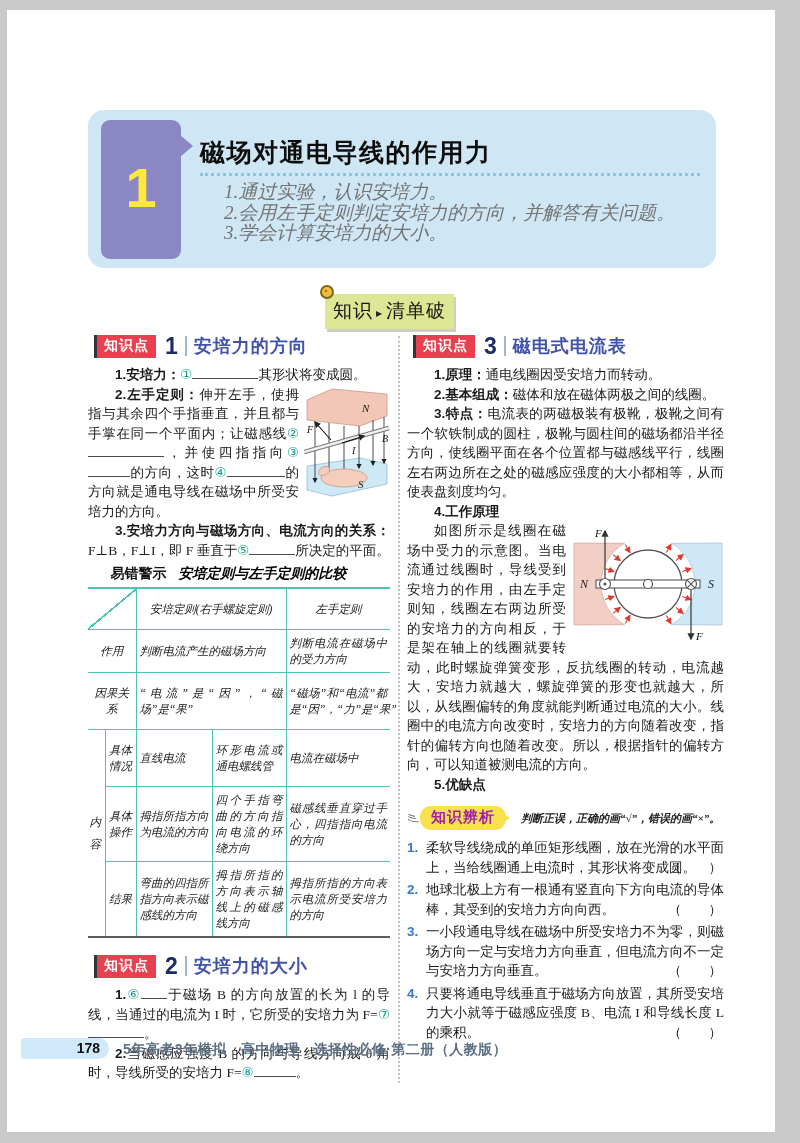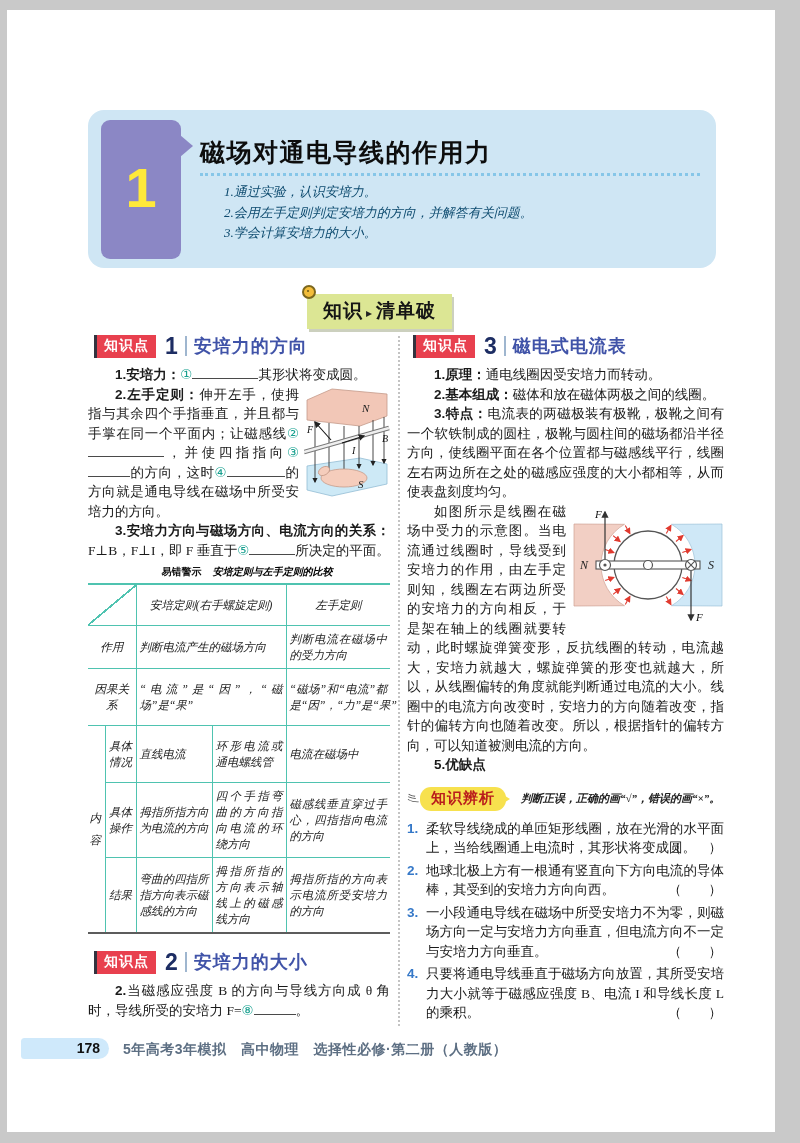--- a/index.html
+++ b/index.html
@@ -17,26 +17,26 @@
     background:#8b87c5;border-radius:9px;}
   .chapter-tab::after{content:"";position:absolute;right:-12px;top:15px;
     border-top:11px solid transparent;border-bottom:11px solid transparent;
     border-left:13px solid #8b87c5;}
   .chapter-num{width:100%;text-align:center;margin-top:40px;
     color:#ffe93a;font-size:56px;font-weight:bold;line-height:1;}
   .header-title{position:absolute;left:112px;top:26px;font-size:25px;font-weight:bold;
     color:#0d0d0d;letter-spacing:1.5px;}
   .header-dotted{position:absolute;left:112px;top:63px;width:500px;height:0;
     border-top:3px dotted #86c6e8;}
-  .objectives{position:absolute;left:136px;top:72px;font-size:13px;line-height:20.5px;
-    color:#0c4a6e;font-family:"Liberation Serif","DejaVu Serif",serif;font-style:italic;}
-
-  
-  .banner{position:absolute;left:300px;top:284px;background:#dce694;
-    padding:4px 16px 5px;font-size:19px;font-weight:bold;color:#151515;
+  .objectives{position:absolute;left:136px;top:72px;font-size:19px;line-height:20.5px;
+    color:#737373;font-family:"Liberation Serif","DejaVu Serif",serif;font-style:italic;}
+
+  
+  .banner{position:absolute;left:318px;top:284px;background:#dce694;
+    padding:4px 8px 5px;font-size:19px;font-weight:normal;color:#151515;
     letter-spacing:1px;box-shadow:2px 3px 0 rgba(110,120,70,.35);}
   .banner .arrow{font-size:12px;margin:0 3px;color:#222;}
   .pin-icon{position:absolute;left:-5px;top:-9px;width:10px;height:10px;border-radius:50%;
     background:#f3bd3a;border:2px solid #7c671d;}
   .pin-icon::after{content:"";position:absolute;left:3px;top:3px;width:2px;height:2px;
     border-radius:50%;background:#6a5712;}
 
   
   .cols{position:absolute;left:81px;top:322px;width:636px;display:flex;align-items:stretch;}
   .col-left{width:302px;}
@@ -57,40 +57,40 @@
   .lead{font-weight:bold;font-family:"Liberation Sans","DejaVu Sans",sans-serif;}
   .cnum{color:#17a08f;font-family:"DejaVu Sans",sans-serif;}
   .blank{display:inline-block;border-bottom:1px solid #4a4a4a;height:13px;vertical-align:baseline;}
   .w26{width:26px}.w42{width:42px}.w46{width:46px}.w56{width:56px}
   .w58{width:58px}.w66{width:66px}.w76{width:76px}
 
   .fig-hand{float:right;width:86px;height:114px;margin:1px 0 1px 5px;}
   .fig-meter{float:right;width:152px;height:126px;margin:1px 0 3px 6px;}
 
   
-  .warn{margin:5px 0 4px;padding-left:1.6em;font-size:10px;text-align:center;}
+  .warn{margin:5px 0 4px;padding-left:1.6em;font-size:14px;}
   .warn-label{font-weight:bold;color:#111;}
   .warn-title{font-family:"Liberation Serif","DejaVu Serif",serif;font-style:italic;
     font-weight:bold;margin-left:8px;}
   table.cmp{width:100%;border-collapse:collapse;table-layout:fixed;
     border-top:2px solid #4fc3b0;border-bottom:2px solid #5c5c5c;
     font-family:"Liberation Serif","DejaVu Serif",serif;font-style:italic;
     font-size:11.5px;line-height:16px;color:#222;margin-bottom:2px;}
   table.cmp td{border:1px solid #4fc3b0;padding:5px 3px;text-align:justify;vertical-align:middle;}
   table.cmp td:first-child{border-left:0;}
   table.cmp td:last-child{border-right:0;}
   table.cmp td.lbl{text-align:center;padding:12px 1px;}
   table.cmp td.vert{width:17px;letter-spacing:2px;line-height:22px;padding:2px 1px;}
   td.diag{background:linear-gradient(to bottom right,#fff 48.8%,#4fc3b0 48.8%,#4fc3b0 51.6%,#fff 51.6%);}
 
   
   .disc-head{display:flex;align-items:center;margin:12px 0 8px;}
   .sparkle{font-size:11px;color:#555;transform:scaleX(-1) rotate(15deg);margin-right:2px;}
   .disc-badge{position:relative;background:#f7e14e;border-radius:11px;
-    padding:2px 11px 3px;font-weight:bold;font-size:15px;color:#b91c1c;letter-spacing:1px;}
+    padding:2px 11px 3px;font-weight:bold;font-size:15px;color:#a21caf;letter-spacing:1px;}
   .disc-badge::after{content:"";position:absolute;right:-9px;top:50%;transform:translateY(-50%);
     border:5px solid transparent;border-left:8px solid #f7e14e;}
   .disc-note{margin-left:15px;font-size:11px;color:#222;
     font-family:"Liberation Serif","DejaVu Serif",serif;font-style:italic;font-weight:bold;}
   .disc-item{position:relative;padding-left:19px;margin-bottom:3px;
     font-size:13.5px;line-height:19.5px;color:#1a1a1a;text-align:justify;
     font-family:"Liberation Serif","DejaVu Serif",serif;}
   .disc-num{position:absolute;left:0;top:0;color:#3578c8;font-weight:bold;
     font-family:"Liberation Sans","DejaVu Sans",sans-serif;}
   .disc-ans{position:absolute;right:2px;bottom:0;}
@@ -230,20 +230,23 @@
       </tbody>
         </table>
 
       <div class="kp-head" style="margin-top:16px;">
         <span class="kp-badge">知识点</span>
         <span class="kp-num">2</span>
         <span class="kp-sep"></span>
         <span class="kp-title">安培力的大小</span>
       </div>
 
+      <div class="p">
+        <span class="lead">1.</span><span class="cnum">⑥</span><span class="blank w26"></span><span>于磁场 B 的方向放置的长为 l 的导线，当通过的电流为 I 时，它所受的安培力为 F=</span><span class="cnum">⑦</span><span class="blank w56"></span><span>。</span>
+      </div>
 
       <div class="p">
         <span class="lead">2.</span><span>当磁感应强度 B 的方向与导线方向成 θ 角时，导线所受的安培力 F=</span><span class="cnum">⑧</span><span class="blank w42"></span><span>。</span>
       </div>
 
     </div>
 
     <div class="col-divider"></div>
 
     <div class="col-right">
@@ -257,20 +260,21 @@
 
       <div class="p">
         <span class="lead">1.原理：</span><span>通电线圈因受安培力而转动。</span>
       </div>
       <div class="p">
         <span class="lead">2.基本组成：</span><span>磁体和放在磁体两极之间的线圈。</span>
       </div>
       <div class="p">
         <span class="lead">3.特点：</span><span>电流表的两磁极装有极靴，极靴之间有一个软铁制成的圆柱，极靴与圆柱间的磁场都沿半径方向，使线圈平面在各个位置都与磁感线平行，线圈左右两边所在之处的磁感应强度的大小都相等，从而使表盘刻度均匀。</span>
       </div>
+      <div class="p lead">4.工作原理</div>
 
       <div class="p">
         <svg class="fig-meter" viewBox="0 0 152 126" xmlns="http://www.w3.org/2000/svg">
           <defs>
             <marker id="ahr" viewBox="0 0 10 10" refX="8" refY="5" markerWidth="6" markerHeight="6" orient="auto">
                 <path d="M0,0 L10,5 L0,10 z" fill="#e03a2f"></path>
               </marker>
             <marker id="ahk" viewBox="0 0 10 10" refX="8" refY="5" markerWidth="6" markerHeight="6" orient="auto">
                 <path d="M0,0 L10,5 L0,10 z" fill="#333"></path>
               </marker>

